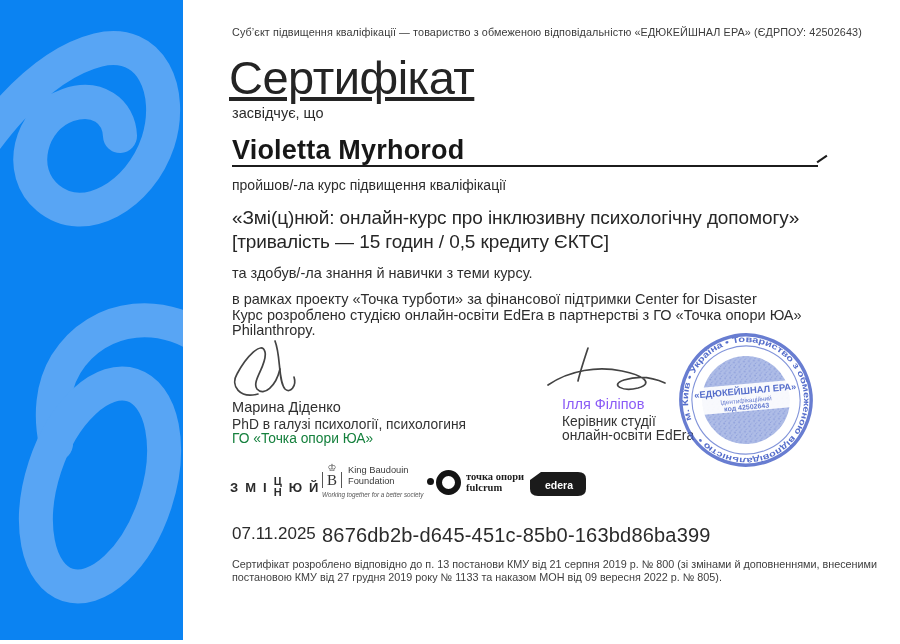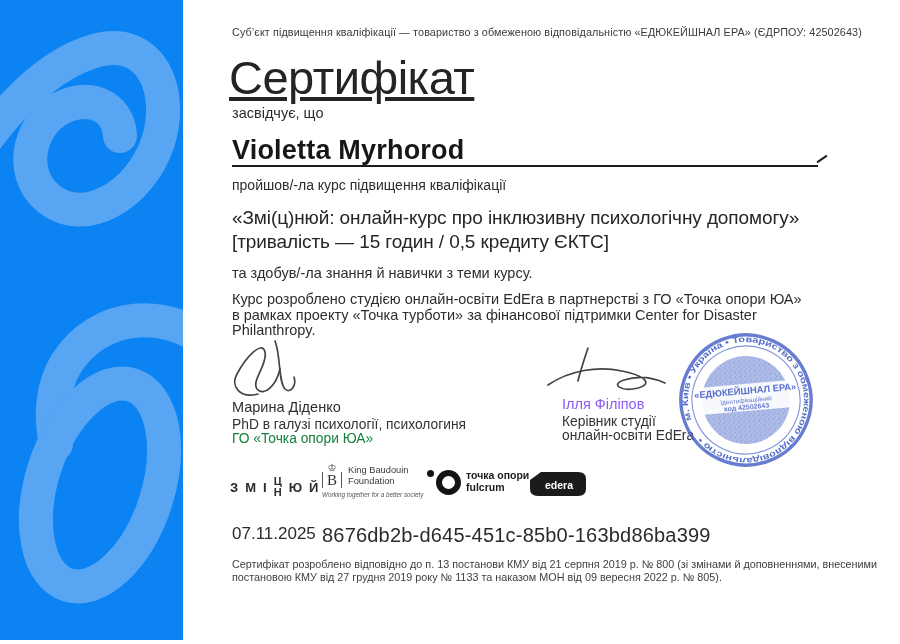--- a/index.html
+++ b/index.html
@@ -40,21 +40,21 @@
         font-size:13px;font-weight:700;color:#2b2b2b;height:30px;}
   .zmic-stack{display:flex;flex-direction:column;align-items:center;font-size:11px;line-height:11px;}
   .kbf{position:absolute;left:322px;top:463px;width:92px;color:#333;}
   .kbf-top{display:flex;align-items:center;}
   .kbf-mark{display:flex;flex-direction:column;align-items:center;margin-right:6px;}
   .kbf-crown{font-size:10px;line-height:9px;color:#444;}
   .kbf-b{font-family:"Liberation Serif",serif;font-size:15px;line-height:16px;padding:0 4px;
          border-left:1px solid #555;border-right:1px solid #555;}
   .kbf-names{font-size:9.3px;line-height:11px;color:#3a3a3a;}
   .kbf-tagline{font-size:6.3px;font-style:italic;color:#555;margin-top:3px;white-space:nowrap;}
-  .fulcrum{position:absolute;left:427px;top:470px;display:flex;align-items:flex-start;}
+  .fulcrum{position:absolute;left:427px;top:470px;display:flex;align-items:center;font-family:Liberation Serif, serif;}
   .fulcrum-dot{width:7px;height:7px;border-radius:50%;background:#141414;margin:0 2px 3px 0;}
   .fulcrum-o{width:13px;height:13px;border:6px solid #141414;border-radius:50%;margin-right:5px;}
   .fulcrum-text{font-size:10.5px;font-weight:700;line-height:11.5px;color:#1c1c1c;margin-bottom:1px;}
   .edera{position:absolute;left:529px;top:471px;}
   
   .date{position:absolute;left:232px;top:524px;font-size:17px;color:#2b2b2b;}
   .cert-id{position:absolute;left:322px;top:524px;font-size:20px;color:#2b2b2b;letter-spacing:.2px;}
   .legal{position:absolute;left:232px;top:558px;font-size:10.8px;line-height:13.2px;color:#3e3e3e;}
 </style>
 </head>
@@ -79,22 +79,22 @@
   <div class="name">Violetta Myrhorod</div>
   <div class="name-underline"></div>
   <div class="name-underline-tick"></div>
   <div class="completed">пройшов/-ла курс підвищення кваліфікації</div>
 
   <div class="course-line1">«Змі(ц)нюй: онлайн-курс про інклюзивну психологічну допомогу»</div>
   <div class="course-line2">[тривалість — 15 годин / 0,5 кредиту ЄКТС]</div>
   <div class="outcome">та здобув/-ла знання й навички з теми курсу.</div>
 
   <div class="desc">
+    <div>в рамках проекту «Точка турботи» за фінансової підтримки Center for Disaster</div>
     <div>Курс розроблено студією онлайн-освіти EdEra в партнерстві з ГО «Точка опори ЮА»</div>
-    <div>в рамках проекту «Точка турботи» за фінансової підтримки Center for Disaster</div>
     <div>Philanthropy.</div>
   </div>
 
   <svg class="sig-left" width="92" height="64" viewBox="0 0 92 64">
     <g fill="none" stroke="#2a2a2a" stroke-width="1.7" stroke-linecap="round" opacity="0.88">
       <path d="M 30 58 C 12 63 2 50 9 38 C 18 21 34 4 37 16 C 40 28 23 45 29 53 C 36 61 48 50 52 33"></path>
       <path d="M 47 5 C 53 20 50 45 57 53 C 62 58 69 50 66 41"></path>
     </g>
   </svg>
   <svg class="sig-right" width="132" height="50" viewBox="0 0 132 50">

